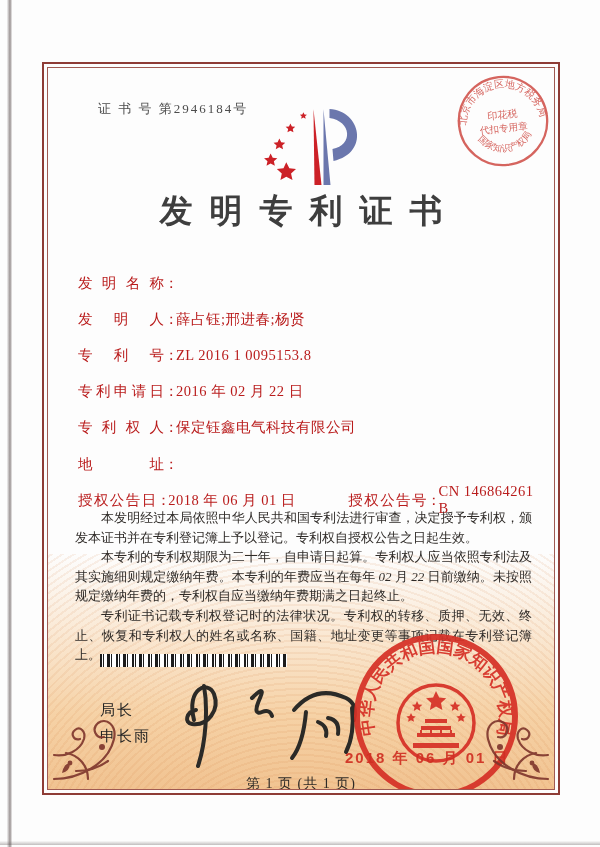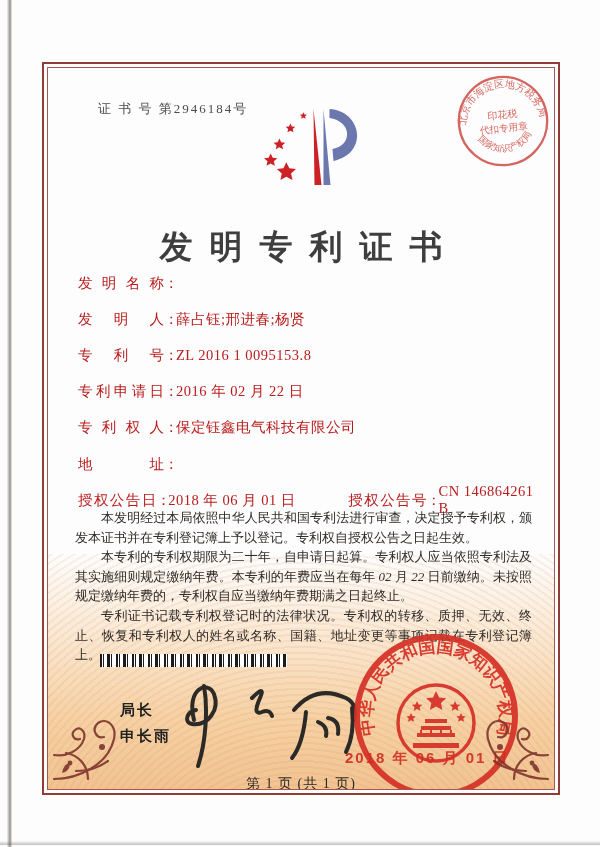--- a/index.html
+++ b/index.html
@@ -38,43 +38,43 @@
     font-size:13px; letter-spacing:2px; color:#4c4c4c;
   }
   .logo{ position:absolute; left:50%; top:33px; transform:translateX(-34%); }
   .tax-seal{
     position:absolute; right:3px; top:5px; width:96px; height:96px;
     transform:rotate(-6deg); opacity:.85;
   }
   .title{
     position:absolute; left:0; right:0; top:121px; text-align:center;
     font-size:33px; font-weight:600; color:#3e3e3e;
-    letter-spacing:17px; text-indent:17px;margin-top:36px;
+    letter-spacing:17px; text-indent:17px;
   }
   .fields{ position:absolute; left:30px; right:16px; top:197px; }
   .field-row{ display:flex; align-items:center; height:36.2px; font-size:14.5px; color:#b91c1c; }
   .f-label{ display:inline-block; width:86px; text-align:justify; text-align-last:justify; font-weight:500; }
   .f-colon{ width:12px; font-weight:500; }
   .f-value{ letter-spacing:.5px; }
   .grant-first{ width:198px; }
   .paragraphs{
     position:absolute; left:27px; right:22px; top:440px;
     font-size:13px; line-height:19.6px; color:#2f2b28; text-align:justify;
   }
   .paragraphs p{ text-indent:2em; font-style:oblique 6deg; }
   .barcode{
     position:absolute; left:52px; top:586px; width:187px; height:13px;
     background:repeating-linear-gradient(90deg,
       #1c1c1c 0 2px, #fff 2px 3px, #1c1c1c 3px 4px, #fff 4px 7px,
       #1c1c1c 7px 10px, #fff 10px 11px, #1c1c1c 11px 12px, #fff 12px 16px);
   }
   .sign-block{
     position:absolute; left:52px; top:629px;
-    font-family:"Liberation Sans", sans-serif; font-size:15px; font-weight:700;
-    color:#222; line-height:26px; letter-spacing:2px;margin-left:20px;
+    font-family:"Liberation Sans", sans-serif; font-size:15px; font-weight:400;
+    color:#222; line-height:26px; letter-spacing:2px;
   }
   .signature{ position:absolute; left:108px; top:600px; }
   .main-seal{ position:absolute; left:303px; top:563px; width:170px; height:170px; }
   .seal-date{
     position:absolute; left:297px; top:681px;
     font-size:15px; font-weight:700; color:#d02f22; letter-spacing:2px;
     font-family:"Liberation Sans", sans-serif; opacity:.92;
   }
   .footer{
     position:absolute; left:0; right:0; top:707px; text-align:center;

